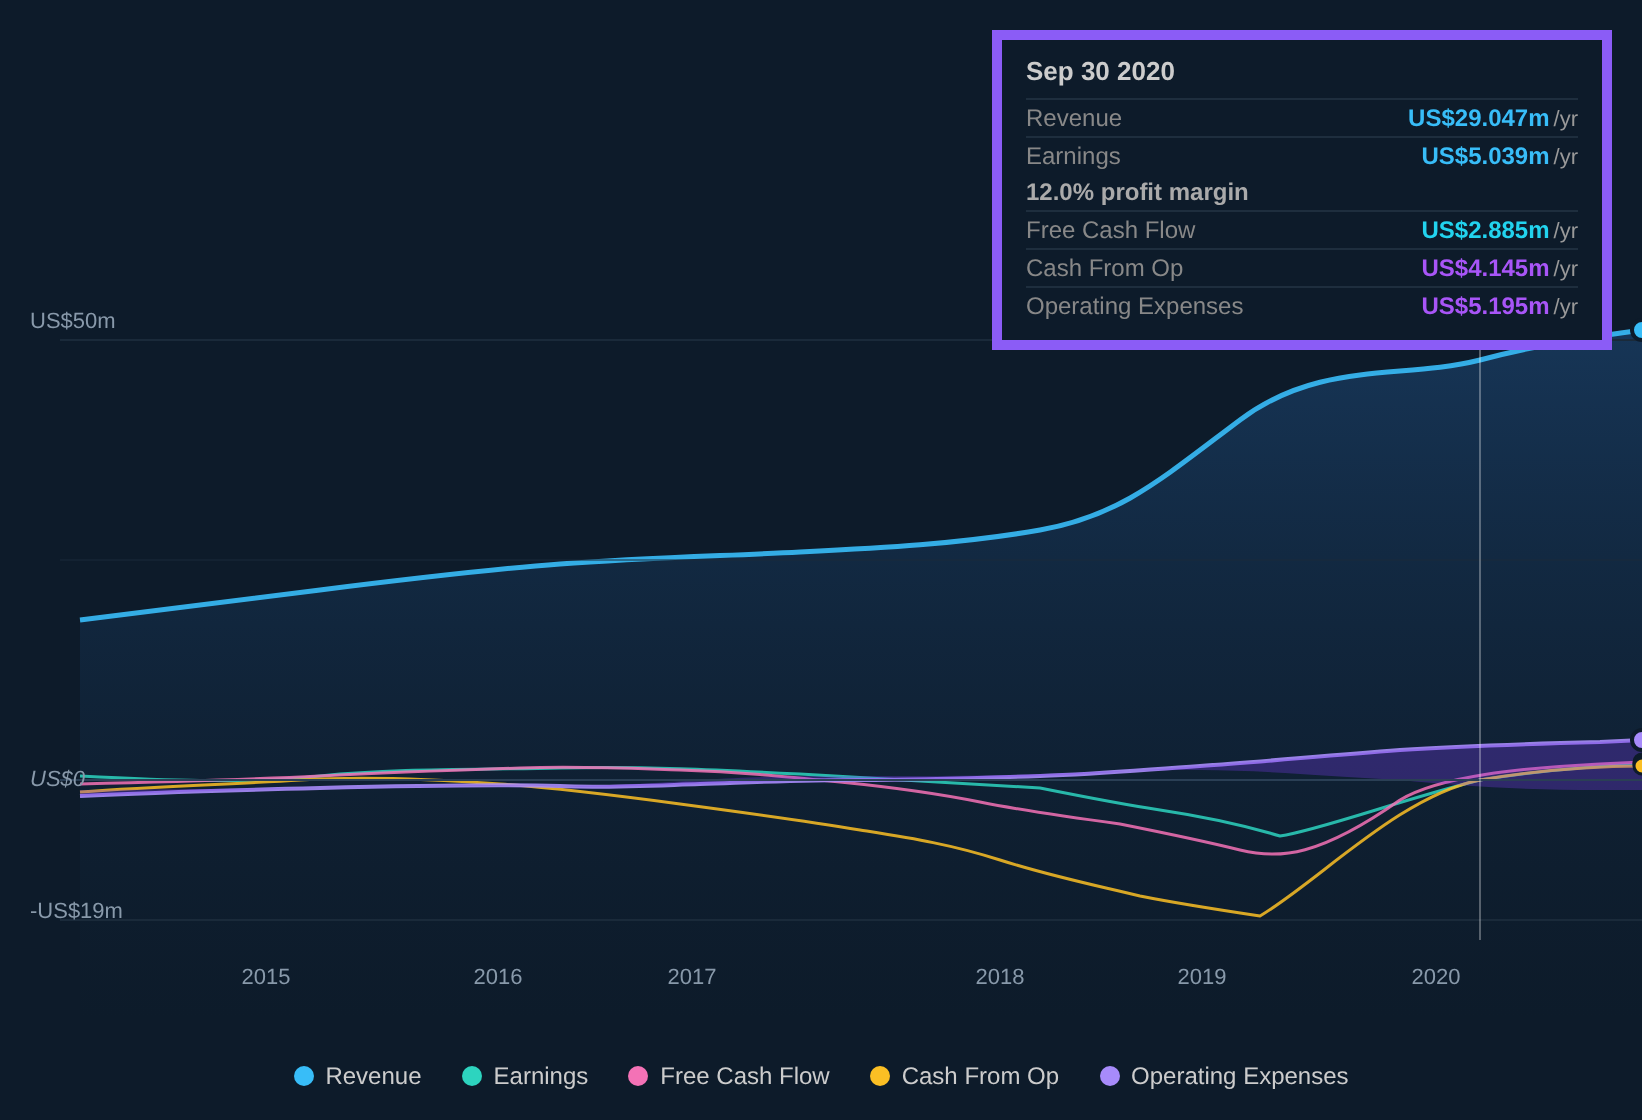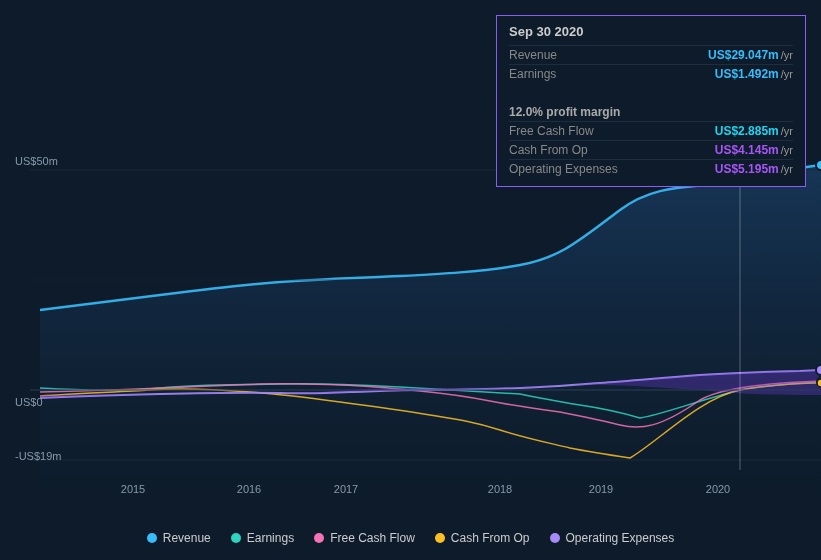--- a/index.html
+++ b/index.html
@@ -17,21 +17,21 @@
       height: 560px;
       position: relative;
     }
 
     
     .tooltip-box {
       position: absolute;
       top: 15px;
       right: 15px;
       background: #0d1b2a;
-      border: 1px solid #8b5cf6;
+      border: 5px solid #8b5cf6;
       padding: 8px 12px;
       width: 310px;
       z-index: 10;
     }
 
     .tooltip-title {
       color: #cccccc;
       font-size: 13px;
       font-weight: bold;
       margin-bottom: 6px;
@@ -61,21 +61,20 @@
       font-weight: normal;
       color: #999;
       font-size: 11px;
       margin-left: 2px;
     }
 
     .tooltip-sub {
       color: #cccccc;
       font-size: 12px;
       padding: 2px 0;
-      margin-top: 20px;
     }
 
     
     .y-label {
       position: absolute;
       color: #8899aa;
       font-size: 11px;
       left: 15px;
     }
 
@@ -171,21 +170,21 @@
 
     <circle cx="821" cy="165" r="5" fill="#38bdf8" stroke="#0d1b2a" stroke-width="2"></circle>
 
     <circle cx="821" cy="370" r="5" fill="#a78bfa" stroke="#0d1b2a" stroke-width="2"></circle>
     <circle cx="821" cy="381" r="4" fill="#f472b6" stroke="#0d1b2a" stroke-width="1.5"></circle>
     <circle cx="821" cy="382" r="4" fill="#2dd4bf" stroke="#0d1b2a" stroke-width="1.5"></circle>
     <circle cx="821" cy="383" r="4" fill="#fbbf24" stroke="#0d1b2a" stroke-width="1.5"></circle>
   </svg>
 
   <div class="y-label" style="top: 155px;">US$50m</div>
-  <div class="y-label" style="top: 396px;">US$0</div>
+  <div class="y-label" style="top: 384px; font-style: italic;">US$0</div>
   <div class="y-label" style="top: 450px;">-US$19m</div>
 
   <div class="x-label" style="left: 133px; text-align: right;">2015</div>
   <div class="x-label" style="left: 249px;">2016</div>
   <div class="x-label" style="left: 346px; margin-top: 12px;">2017</div>
   <div class="x-label" style="left: 500px;">2018</div>
   <div class="x-label" style="left: 601px;">2019</div>
   <div class="x-label" style="left: 718px;">2020</div>
 
   <div class="tooltip-box">
@@ -194,21 +193,21 @@
     <div class="tooltip-row">
       <span class="tooltip-label">Revenue</span>
       <span class="tooltip-value tooltip-value-revenue">
         <span>US$29.047m</span><span class="unit">/yr</span>
       </span>
     </div>
 
     <div class="tooltip-row">
       <span class="tooltip-label">Earnings</span>
       <span class="tooltip-value tooltip-value-earnings">
-        <span>US$1.492m</span><span class="unit">/yr</span>
+        <span>US$5.039m</span><span class="unit">/yr</span>
       </span>
     </div>
     <div class="tooltip-sub" style="padding-left: 0; font-size: 12px; color: #aaa; font-weight: bold;">12.0% profit margin</div>
 
     <div class="tooltip-row">
       <span class="tooltip-label">Free Cash Flow</span>
       <span class="tooltip-value tooltip-value-freecash">
         <span>US$2.885m</span><span class="unit">/yr</span>
       </span>
     </div>

